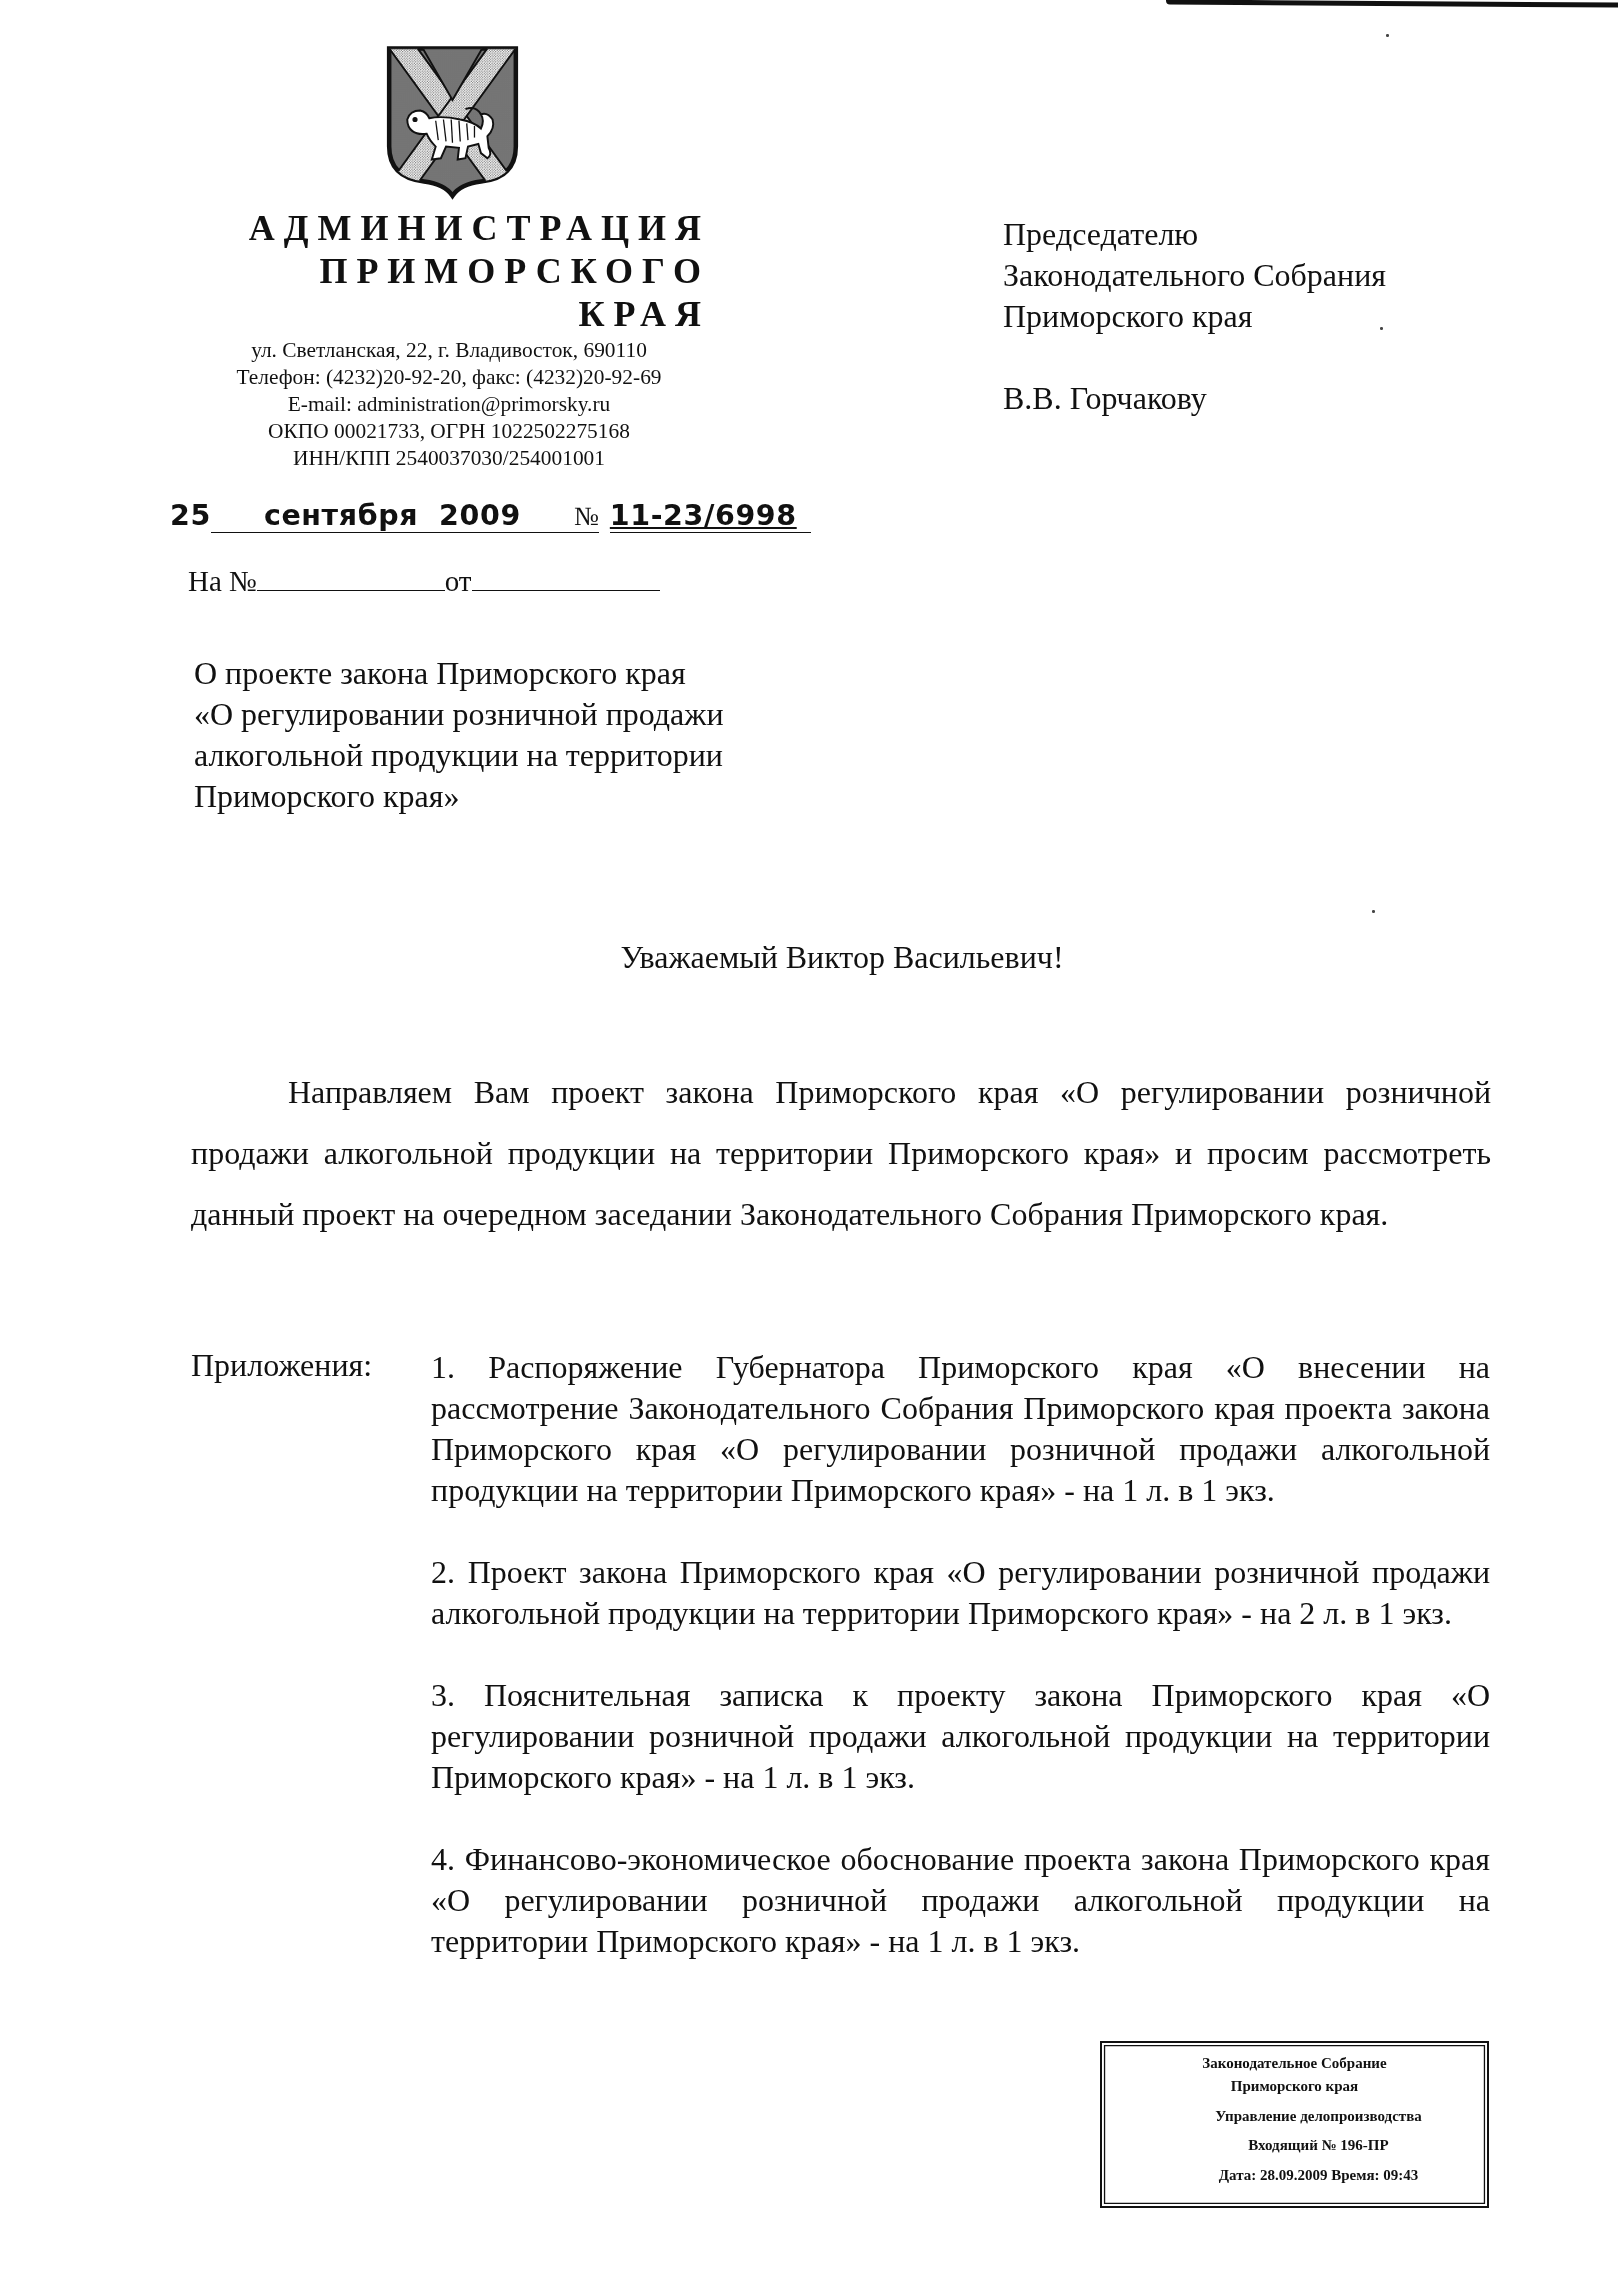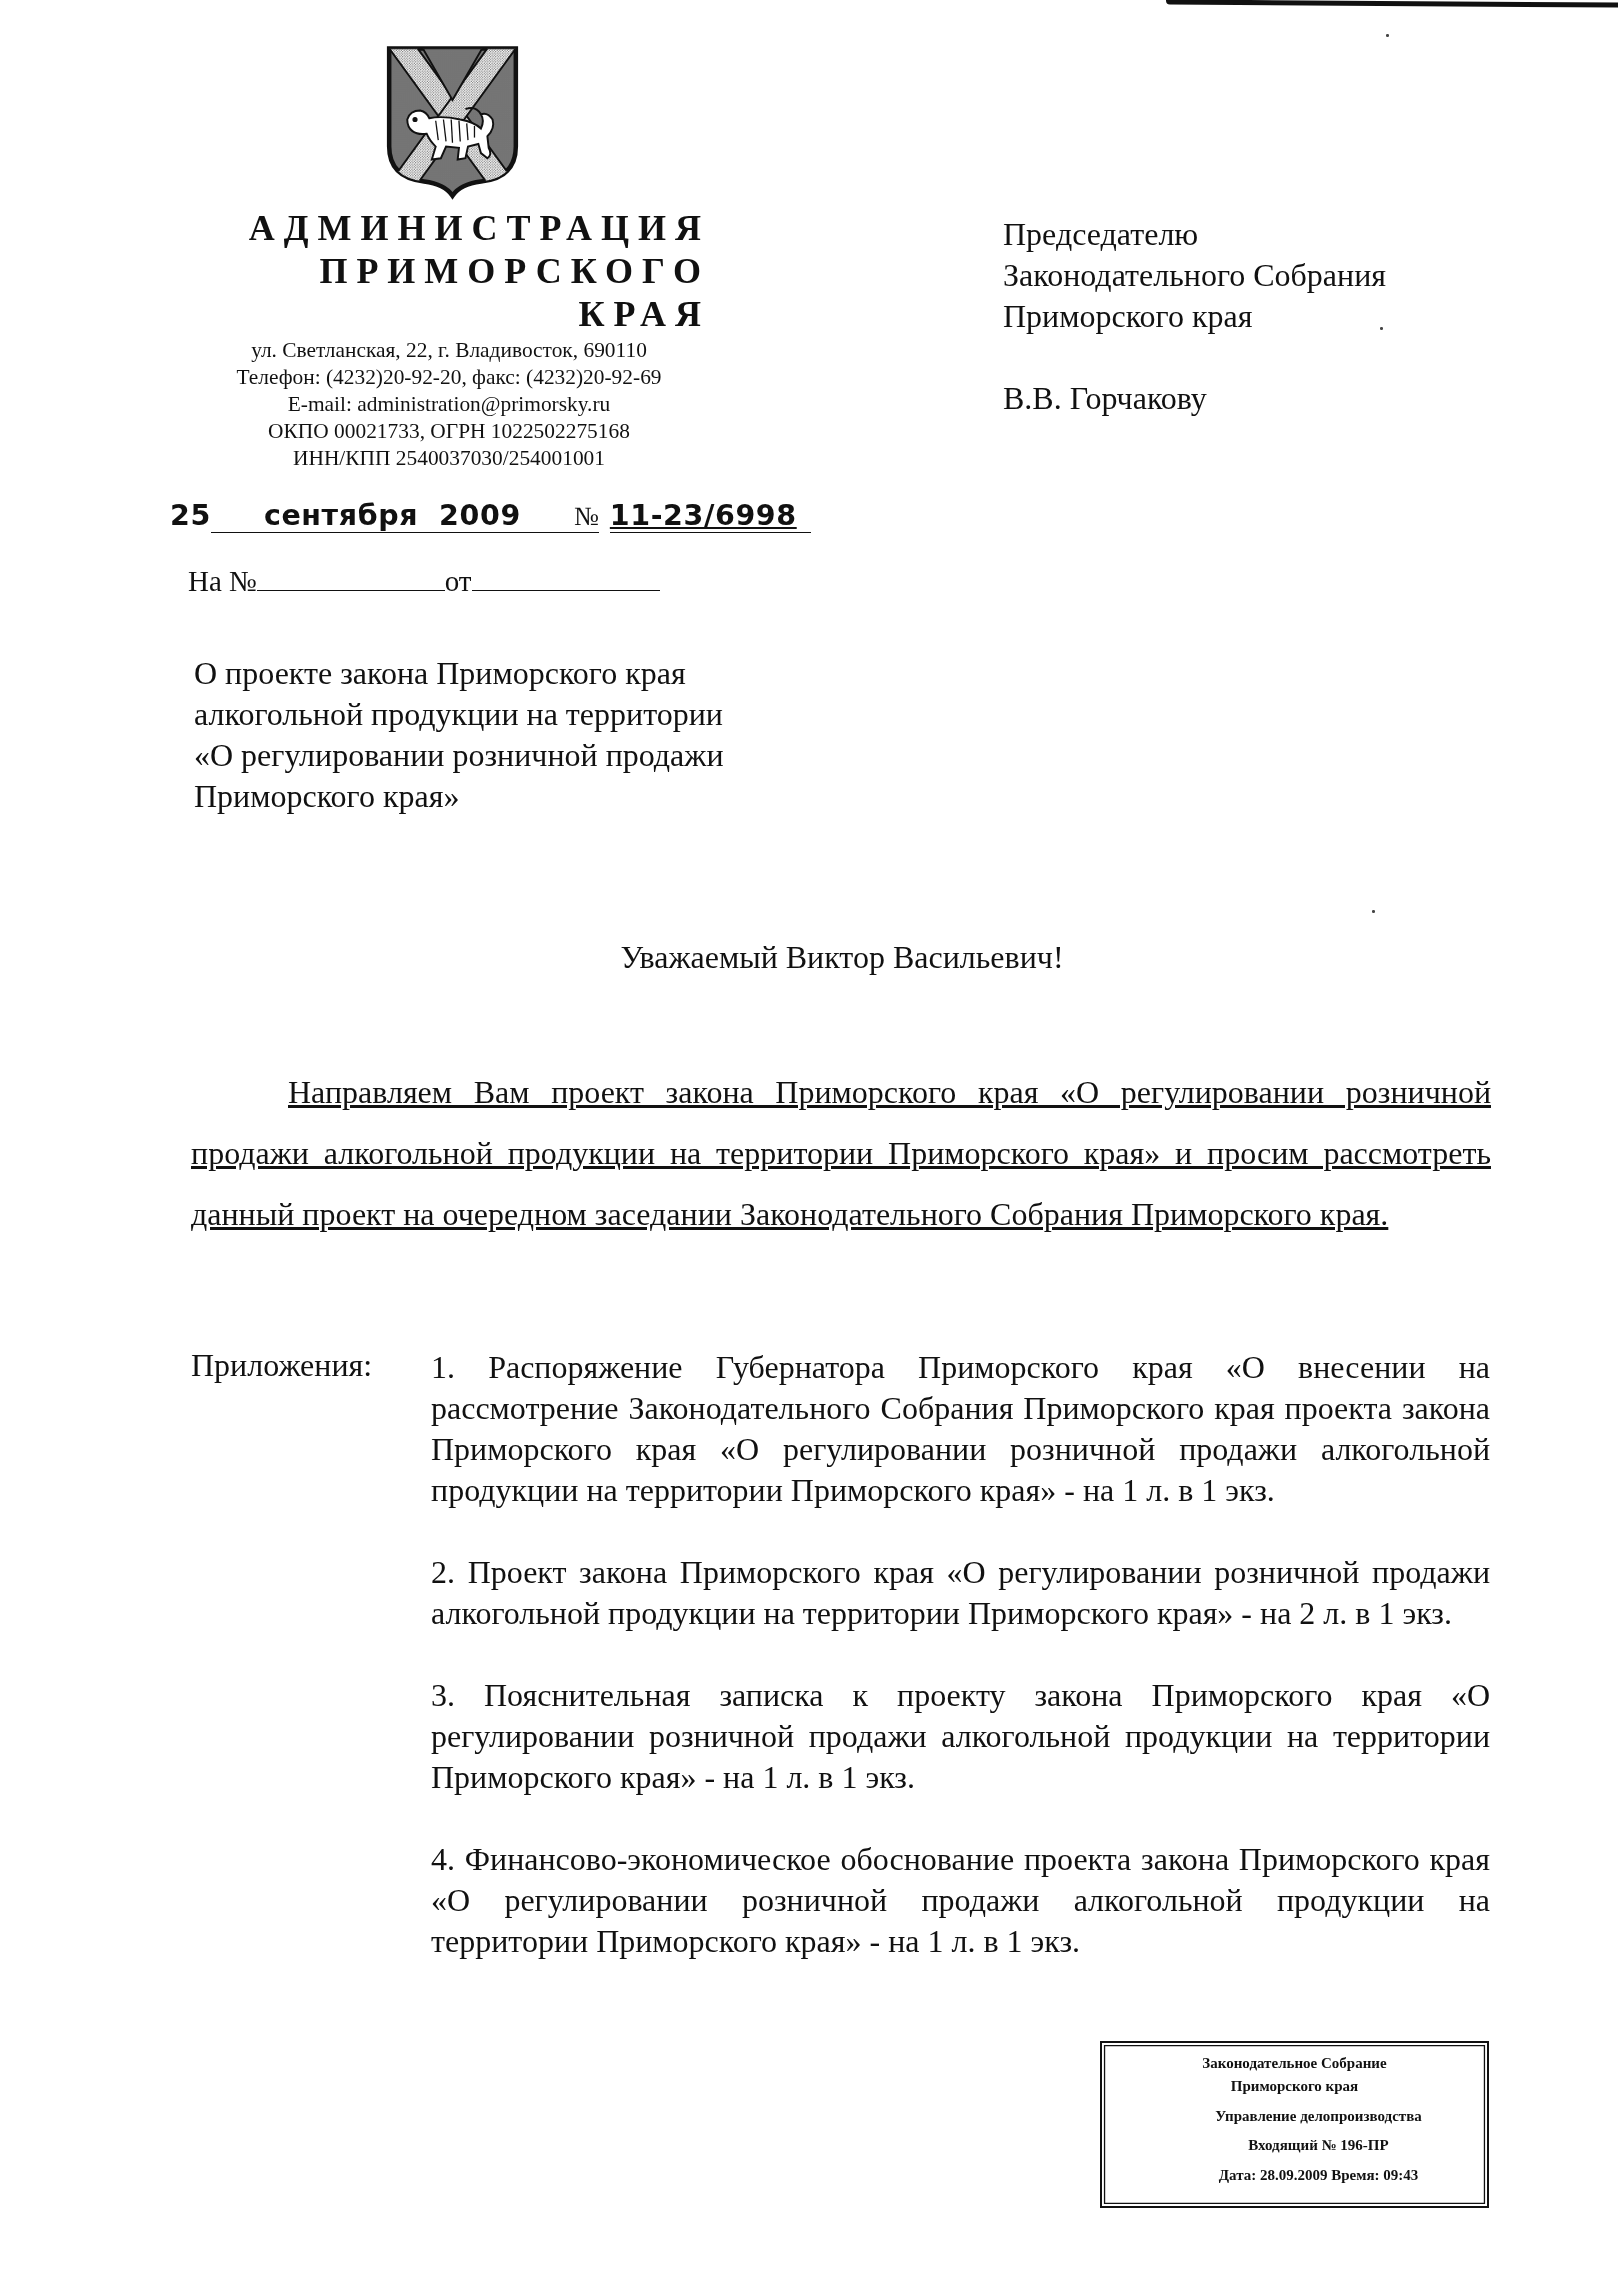--- a/index.html
+++ b/index.html
@@ -13,21 +13,21 @@
   .address div { white-space:nowrap; }
   .regline { position:absolute; left:170px; top:499px; font-family:"DejaVu Sans", sans-serif; font-weight:bold; font-size:28.5px; white-space:nowrap; letter-spacing:0.6px; }
   .regline .u { border-bottom:1.9px solid #111; padding-bottom:0; display:inline-block; }
   .regline .no { font-family:"Liberation Serif", serif; font-weight:normal; font-size:26px; }
   .refline { position:absolute; left:188px; top:565px; font-size:29px; white-space:nowrap; }
   .refline .blank { display:inline-block; border-bottom:1.9px solid #111; vertical-align:baseline; height:0; }
   .subject { position:absolute; left:194px; top:653px; font-size:32px; line-height:41px; }
   .recipient { position:absolute; left:1003px; top:214px; font-size:32px; line-height:41px; }
   .recipient .name { margin-top:41px; }
   .greeting { position:absolute; left:0; width:1684px; top:939px; text-align:center; font-size:32px; }
-  .body-p { position:absolute; left:191px; top:1062px; width:1300px; font-size:32px; line-height:61px; text-align:justify; text-indent:97px;text-decoration:underline; }
+  .body-p { position:absolute; left:191px; top:1062px; width:1300px; font-size:32px; line-height:61px; text-align:justify; text-indent:97px; }
   .att-label { position:absolute; left:191px; top:1347px; font-size:32px; }
   .att-list { position:absolute; left:431px; top:1347px; width:1059px; font-size:32px; line-height:41px; }
   .att-item { text-align:justify; margin-bottom:41px; }
   .stamp { position:absolute; left:1100px; top:2041px; width:389px; height:167px; border:2.6px solid #111; box-shadow: inset 0 0 0 1.9px #fff, inset 0 0 0 3.2px #111; text-align:center; font-weight:bold; font-size:15px; line-height:23px; box-sizing:border-box; padding-top:9px; background:#fff; }
   .stamp div { white-space:nowrap; }
   .stamp .gap { margin-top:6.5px;padding-left:48px; }
   .speck { position:absolute; width:2.6px; height:2.6px; background:#444; border-radius:50%; }
 </style>
 </head>
 <body>
@@ -94,22 +94,22 @@
 
 <div class="recipient">
   <div>Председателю</div>
   <div>Законодательного Собрания</div>
   <div>Приморского края</div>
   <div class="name">В.В. Горчакову</div>
 </div>
 
 <div class="subject">
   <div>О проекте закона Приморского края</div>
+  <div>«О регулировании розничной продажи</div>
   <div>алкогольной продукции на территории</div>
-  <div>«О регулировании розничной продажи</div>
   <div>Приморского края»</div>
 </div>
 
 <div class="greeting">Уважаемый Виктор Васильевич!</div>
 
 <div class="body-p">Направляем Вам проект закона Приморского края «О регулировании розничной продажи алкогольной продукции на территории Приморского края» и просим рассмотреть данный проект на очередном заседании Законодательного Собрания Приморского края.</div>
 
 <div class="att-label">Приложения:</div>
 <div class="att-list">
   <div class="att-item">1. Распоряжение Губернатора Приморского края «О внесении на рассмотрение Законодательного Собрания Приморского края проекта закона Приморского края «О регулировании розничной продажи алкогольной продукции на территории Приморского края» - на 1 л. в 1 экз.</div>

